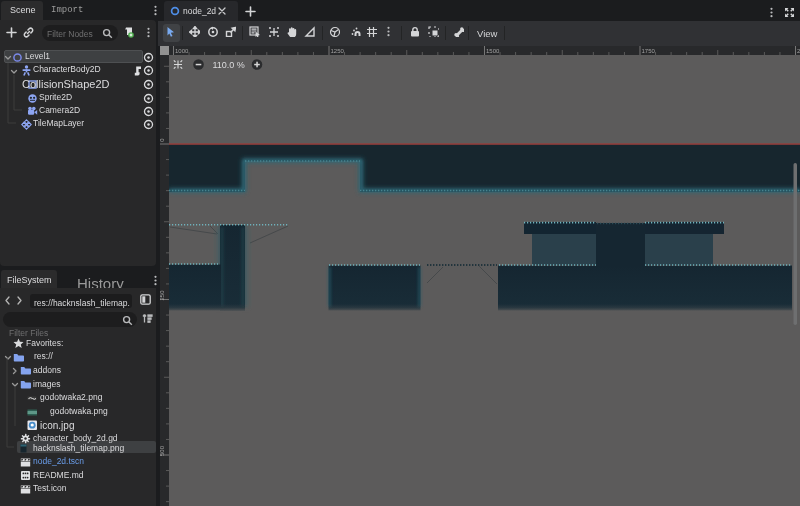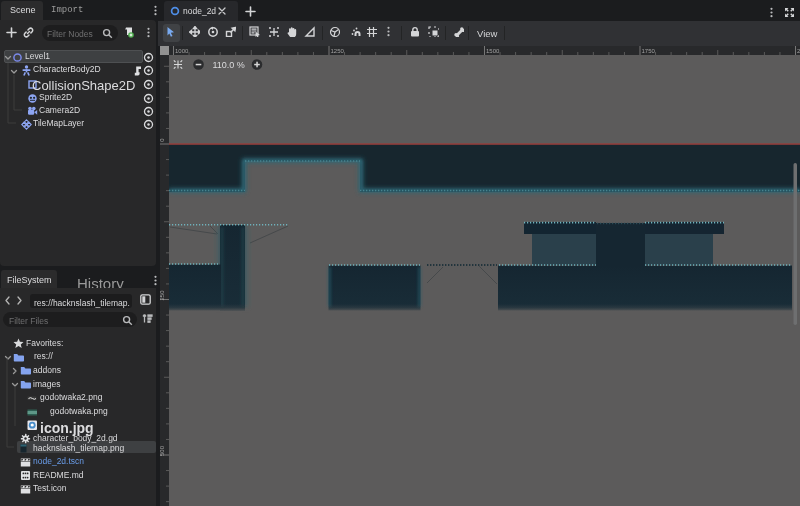--- a/index.html
+++ b/index.html
@@ -108,21 +108,21 @@
     <svg class="abs" style="left:132px;top:65px;" width="11" height="11" viewBox="0 0 11 11">
       <path d="M4.2 1.6 h4.8 v2.4 h-2.4 v3.2 h1 v1.6 a1.6 1.6 0 0 1 -1.6 1.6 h-3.2 v-2.6 h1.4 v-6.2 z" fill="#dfe0e2"></path>
     </svg>
     <svg class="abs" style="left:143px;top:65px;" width="11" height="11" viewBox="0 0 11 11">
       <circle cx="5.5" cy="5.5" r="4" stroke="#d9dadc" stroke-width="1.3" fill="none"></circle>
       <circle cx="5.5" cy="5.5" r="1.25" fill="#d9dadc"></circle>
     </svg>
     <svg class="abs" style="left:27px;top:79px;" width="11" height="11" viewBox="0 0 11 11">
       <rect x="2" y="2" width="7" height="7" stroke="#8da5f3" stroke-width="1.4" fill="none"></rect>
     </svg>
-    <div class="abs txt" style="left:32px;top:78px;font-size:13px;">CollisionShape2D</div>
+    <div class="abs txt" style="left:22px;top:78px;font-size:11px;">CollisionShape2D</div>
     <svg class="abs" style="left:143px;top:79px;" width="11" height="11" viewBox="0 0 11 11">
       <circle cx="5.5" cy="5.5" r="4" stroke="#d9dadc" stroke-width="1.3" fill="none"></circle>
       <circle cx="5.5" cy="5.5" r="1.25" fill="#d9dadc"></circle>
     </svg>
     <svg class="abs" style="left:27px;top:92.5px;" width="11" height="11" viewBox="0 0 11 11">
       <circle cx="5.5" cy="5.5" r="4.2" fill="#8da5f3"></circle>
       <circle cx="3.9" cy="4.8" r="1.1" fill="#20262e"></circle>
       <circle cx="7.1" cy="4.8" r="1.1" fill="#20262e"></circle>
       <path d="M3 7.3 h5" stroke="#20262e" stroke-width="1"></path>
     </svg>
@@ -199,21 +199,21 @@
 <div class="abs" id="ic-split" style="left:140px;top:294px;">
     <svg width="11" height="11" viewBox="0 0 11 11">
       <g>
         <rect x="0.8" y="0.8" width="9.4" height="9.4" rx="1.5" stroke="#d4d5d7" stroke-width="1.3" fill="none"></rect>
         <rect x="2.3" y="2.3" width="3" height="6.4" fill="#d4d5d7"></rect>
       </g>
     </svg>
   </div>
 
 <div class="abs" style="left:3px;top:312px;width:134px;height:15px;background:#1d1d1e;border-radius:8px;"></div>
-<div class="abs" style="left:9px;top:316px;font-size:8.5px;color:#6f6f70;">Filter Files</div>
+<div class="abs" style="left:9px;top:328px;font-size:8.5px;color:#6f6f70;">Filter Files</div>
 <div class="abs" id="ic-mag2" style="left:122px;top:314.5px;">
     <svg width="11" height="11" viewBox="0 0 11 11">
       <g stroke="#b9babc" stroke-width="1.4" fill="none">
         <circle cx="4.6" cy="4.6" r="3"></circle>
         <path d="M7 7 L9.8 9.8"></path>
       </g>
     </svg>
   </div>
 <div class="abs" id="ic-sort" style="left:142px;top:313px;">
     <svg width="11" height="11" viewBox="0 0 11 11">
@@ -268,21 +268,21 @@
       <rect x="0.5" y="2.5" width="9.5" height="6" fill="#2e5e52"></rect>
       <rect x="0.5" y="4.5" width="9.5" height="1" fill="#8fd0bd"></rect>
       <rect x="0.5" y="6.2" width="9.5" height="0.8" fill="#6aa895"></rect>
     </svg>
     <div class="abs txt" style="left:50px;top:406px;font-size:8.5px;text-align:center;">godotwaka.png</div>
     <svg class="abs" style="left:27px;top:420px;" width="11" height="11" viewBox="0 0 11 11">
       <rect x="0.5" y="0.5" width="9.5" height="9.5" rx="1" fill="#e8e8ee"></rect>
       <circle cx="5.2" cy="5.2" r="3.4" fill="#478cca"></circle>
       <circle cx="5.2" cy="5" r="1.6" fill="#fff"></circle>
     </svg>
-    <div class="abs txt" style="left:40px;top:419.5px;font-size:14px;font-weight:bold;">icon.jpg</div>
+    <div class="abs txt" style="left:40px;top:419.5px;font-size:10px;">icon.jpg</div>
     <svg class="abs" style="left:20px;top:433px;" width="11" height="11" viewBox="0 0 11 11">
       <g fill="#dfe0e2">
         <circle cx="5.5" cy="5.5" r="2.9"></circle>
         <g>
           <rect x="5" y="0.8" width="1.4" height="9.4" rx="0.5" transform="rotate(0 5.5 5.5)"></rect>
           <rect x="5" y="0.8" width="1.4" height="9.4" rx="0.5" transform="rotate(45 5.5 5.5)"></rect>
           <rect x="5" y="0.8" width="1.4" height="9.4" rx="0.5" transform="rotate(90 5.5 5.5)"></rect>
           <rect x="5" y="0.8" width="1.4" height="9.4" rx="0.5" transform="rotate(135 5.5 5.5)"></rect>
         </g>
         <circle cx="5.5" cy="5.5" r="1.2" fill="#282829"></circle>

